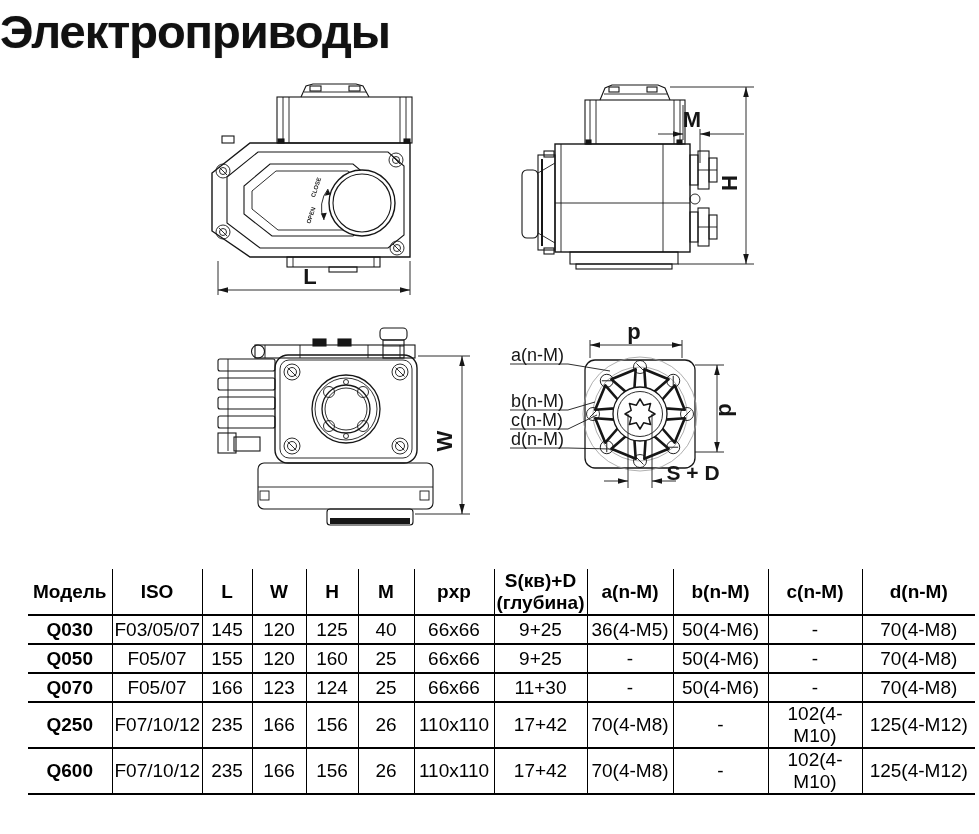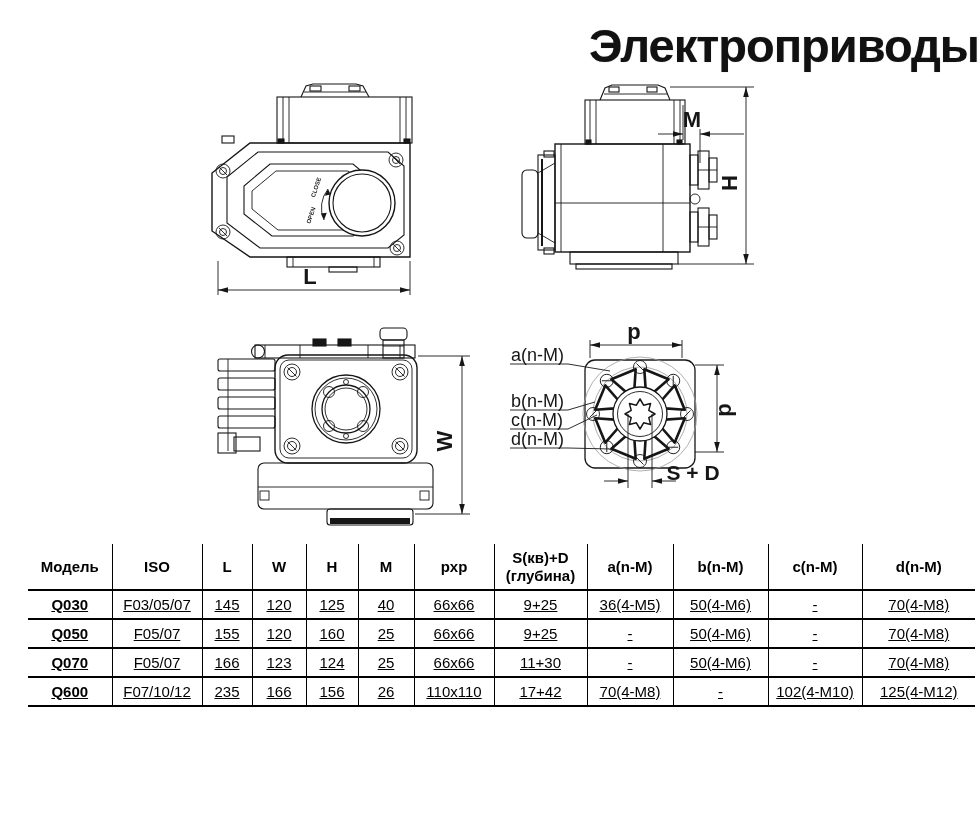--- a/index.html
+++ b/index.html
@@ -1,47 +1,47 @@
 <!DOCTYPE html>
 <html><head>
 <meta charset="utf-8">
 <style>
   html,body{margin:0;padding:0;}
   body{
     width:979px;height:834px;background:#ffffff;position:relative;overflow:hidden;
     font-family:"Liberation Sans", sans-serif;color:#000;
   }
   .page-title{
-    position:absolute;top:18px;left:0;width:100%;text-align:right;
+    position:absolute;top:4px;left:0;width:100%;text-align:left;
     font-size:47px;font-weight:bold;letter-spacing:-1px;color:#111;
     text-shadow:0 0 1px rgba(0,0,0,.35);
   }
   .drawing{position:absolute;}
   #front-view{left:180px;top:73px;}
   #side-view{left:498px;top:73px;}
   #bottom-view{left:178px;top:315px;}
   #flange-view{left:498px;top:318px;}
   svg text{fill:#161616;}
   .dimtxt{font-family:"Liberation Sans",sans-serif;font-size:22px;font-weight:bold;}
   .lbltxt{font-family:"Liberation Sans",sans-serif;font-size:18px;font-weight:400;}
   .tinytxt{font-family:"Liberation Sans",sans-serif;font-size:6px;font-weight:bold;}
 
   table.spec{
-    position:absolute;left:28px;top:544px;width:947px;
+    position:absolute;left:28px;top:569px;width:947px;
     border-collapse:collapse;table-layout:fixed;
-    font-size:15px;text-align:center;
+    font-size:19px;text-align:center;
   }
   table.spec th, table.spec td{
     border-right:1.5px solid #000;
     border-bottom:2px solid #000;
     padding:0 2px;vertical-align:middle;
   }
   table.spec th:last-child, table.spec td:last-child{border-right:none;}
   table.spec thead tr{height:46px;}
-  table.spec tbody tr{height:29px;text-decoration:underline;}
+  table.spec tbody tr{height:29px;}
   table.spec th{font-weight:bold;white-space:pre-line;line-height:1.15;}
   table.spec td:first-child{font-weight:bold;}
 </style>
 </head>
 <body>
 
 <div class="page-title">Электроприводы</div>
 
 <svg id="front-view" class="drawing" width="285" height="228" viewBox="0 0 285 228">
   <g stroke="#161616" fill="none" stroke-width="1.1">
@@ -386,20 +386,34 @@
         <td>124</td>
         <td>25</td>
         <td>66x66</td>
         <td>11+30</td>
         <td>-</td>
         <td>50(4-M6)</td>
         <td>-</td>
         <td>70(4-M8)</td>
       </tr>
       <tr>
+        <td>Q250</td>
+        <td>F07/10/12</td>
+        <td>235</td>
+        <td>166</td>
+        <td>156</td>
+        <td>26</td>
+        <td>110x110</td>
+        <td>17+42</td>
+        <td>70(4-M8)</td>
+        <td>-</td>
+        <td>102(4-M10)</td>
+        <td>125(4-M12)</td>
+      </tr>
+      <tr>
         <td>Q600</td>
         <td>F07/10/12</td>
         <td>235</td>
         <td>166</td>
         <td>156</td>
         <td>26</td>
         <td>110x110</td>
         <td>17+42</td>
         <td>70(4-M8)</td>
         <td>-</td>

